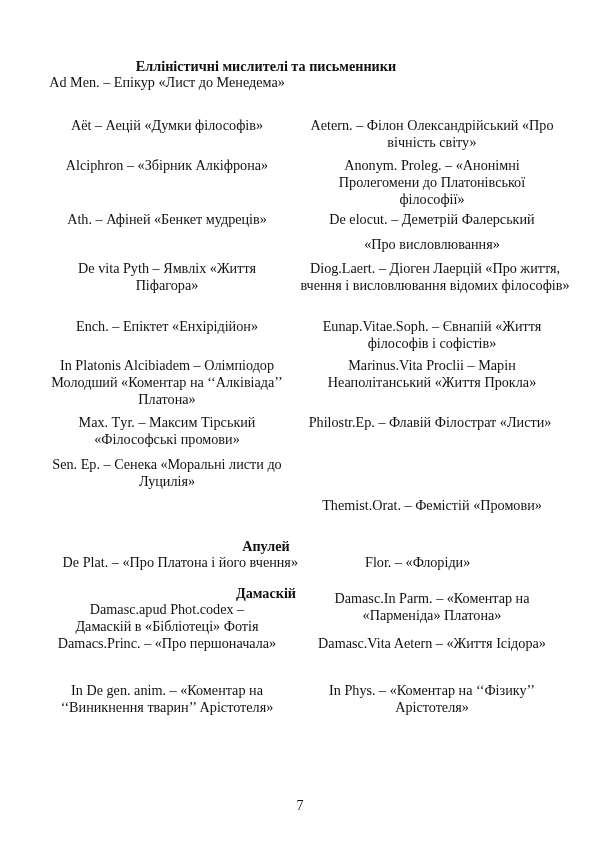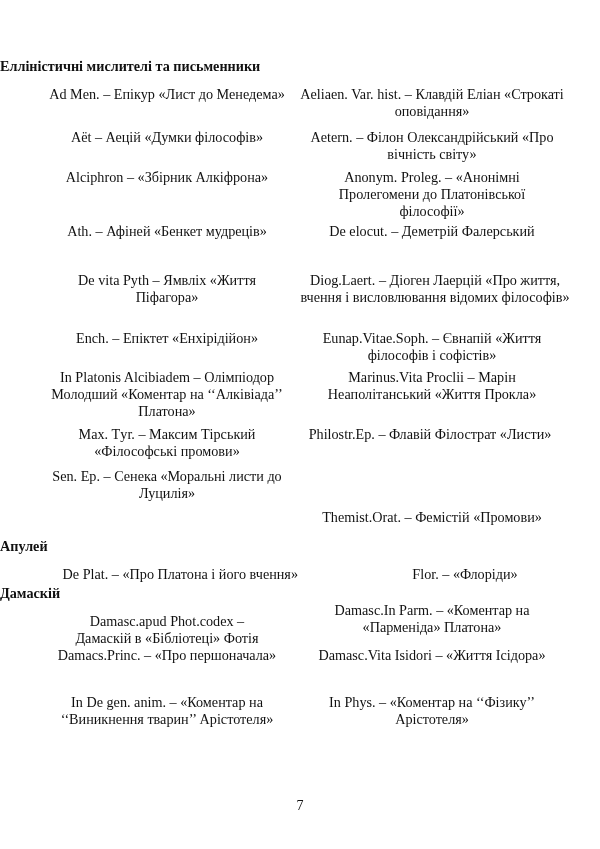--- a/index.html
+++ b/index.html
@@ -5,75 +5,75 @@
   html, body { margin: 0; padding: 0; background: #ffffff; }
   body {
     width: 600px; height: 849px; position: relative; overflow: hidden;
     font-family: "Liberation Serif", "DejaVu Serif", serif;
     color: #111;
     font-size: 14.2px;
     line-height: 17px;
   }
   .page { position: absolute; left: 0; top: 0; width: 600px; height: 849px; }
   .heading {
-    position: absolute; left: 0; width: 532px; text-align: left;
+    position: absolute; left: 0; width: 532px; text-align: center;
     font-weight: bold; font-size: 14.2px;
   }
   .cell {
-    position: absolute; text-align: center; white-space: normal; margin-top: 12px;
+    position: absolute; text-align: center; white-space: normal;
   }
   .lc { left: 42px; width: 250px; }
   .rc { left: 298px; width: 268px; }
   .page-number {
     position: absolute; left: 0; width: 600px; top: 797px; text-align: center;
     font-size: 14px;
   }
 </style>
 </head>
 <body>
 
 <div class="page">
 
   <div class="heading" style="top:58px">Елліністичні мислителі та письменники</div>
 
   <div class="cell lc" style="top:74px">Ad Men. – Епікур «Лист до Менедема»</div>
-  <div class="cell rc" style="top:74px">Aeliaen. Var. hist. – Клавдій Еліан «Строкаті оповідання»</div>
 
   <div class="cell lc" style="top:117px">Аёt – Аецій «Думки філософів»</div>
   <div class="cell rc" style="top:117px">Aetern. – Філон Олександрійський «Про вічність світу»</div>
 
   <div class="cell lc" style="top:157px">Alciphron – «Збірник Алкіфрона»</div>
   <div class="cell rc" style="top:157px;padding:0 20px;box-sizing:border-box">Anonym. Proleg.  – «Анонімні Пролегомени до Платонівської філософії»</div>
 
   <div class="cell lc" style="top:211px">Ath. – Афіней «Бенкет мудреців»</div>
   <div class="cell rc" style="top:211px">De elocut. – Деметрій Фалерський</div>
+  <div class="cell rc" style="top:236px">«Про висловлювання»</div>
 
   <div class="cell lc" style="top:260px;padding:0 28px;box-sizing:border-box">De vita Pyth – Ямвліх «Життя Піфагора»</div>
   <div class="cell rc" style="top:260px;padding:0 30px 0 0;box-sizing:border-box;left:300px;width:300px">Diog.Laert. – Діоген Лаерцій «Про життя, вчення і висловлювання відомих філософів»</div>
 
   <div class="cell lc" style="top:318px">Ench. – Епіктет «Енхірідійон»</div>
   <div class="cell rc" style="top:318px;padding:0 20px;box-sizing:border-box">Eunap.Vitae.Soph. – Євнапій «Життя філософів і софістів»</div>
 
   <div class="cell lc" style="top:357px;left:38px;width:258px">In Platonis Alcibiadem – Олімпіодор Молодший «Коментар на ‘‘Алківіада’’ Платона»</div>
   <div class="cell rc" style="top:357px;padding:0 22px;box-sizing:border-box">Marinus.Vita Proclii – Марін Неаполітанський «Життя Прокла»</div>
 
   <div class="cell lc" style="top:414px;padding:0 30px;box-sizing:border-box">Мах. Тyr. – Максим Тірський «Філософські промови»</div>
   <div class="cell rc" style="top:414px;left:290px;width:280px">Philostr.Ep. – Флавій Філострат «Листи»</div>
 
   <div class="cell lc" style="top:456px;padding:0 8px;box-sizing:border-box">Sen. Ep. – Сенека «Моральні листи до Луцилія»</div>
 
   <div class="cell rc" style="top:497px">Themist.Orat. – Фемістій «Промови»</div>
 
   <div class="heading" style="top:538px">Апулей</div>
   <div class="cell" style="top:554px;left:48px;width:250px;text-align:right">De Plat. – «Про Платона і його вчення»</div>
-  <div class="cell" style="top:554px;left:365px;width:200px;text-align:center">Flor. – «Флоріди»</div>
+  <div class="cell" style="top:554px;left:365px;width:200px;text-align:left">Flor. – «Флоріди»</div>
 
   <div class="heading" style="top:585px">Дамаскій</div>
   <div class="cell lc" style="top:601px;padding:0 24px;box-sizing:border-box">Damasc.apud Phot.codex – Дамаскій в «Бібліотеці» Фотія</div>
   <div class="cell rc" style="top:590px;padding:0 24px;box-sizing:border-box">Damasc.In Parm.   – «Коментар на «Парменіда» Платона»</div>
   <div class="cell lc" style="top:635px">Damacs.Princ. – «Про першоначала»</div>
-  <div class="cell rc" style="top:635px">Damasc.Vita Isidori – «Життя Ісідора»</div>
+  <div class="cell rc" style="top:635px">Damasc.Vita Aetern – «Життя Ісідора»</div>
 
   <div class="cell lc" style="top:682px;padding:0 8px;box-sizing:border-box">In De gen. anim. – «Коментар на ‘‘Виникнення тварин’’ Арістотеля»</div>
   <div class="cell rc" style="top:682px;padding:0 22px;box-sizing:border-box">In Phys. – «Коментар на ‘‘Фізику’’ Арістотеля»</div>
 
   <div class="page-number">7</div>
 </div>
 
 </body></html>

